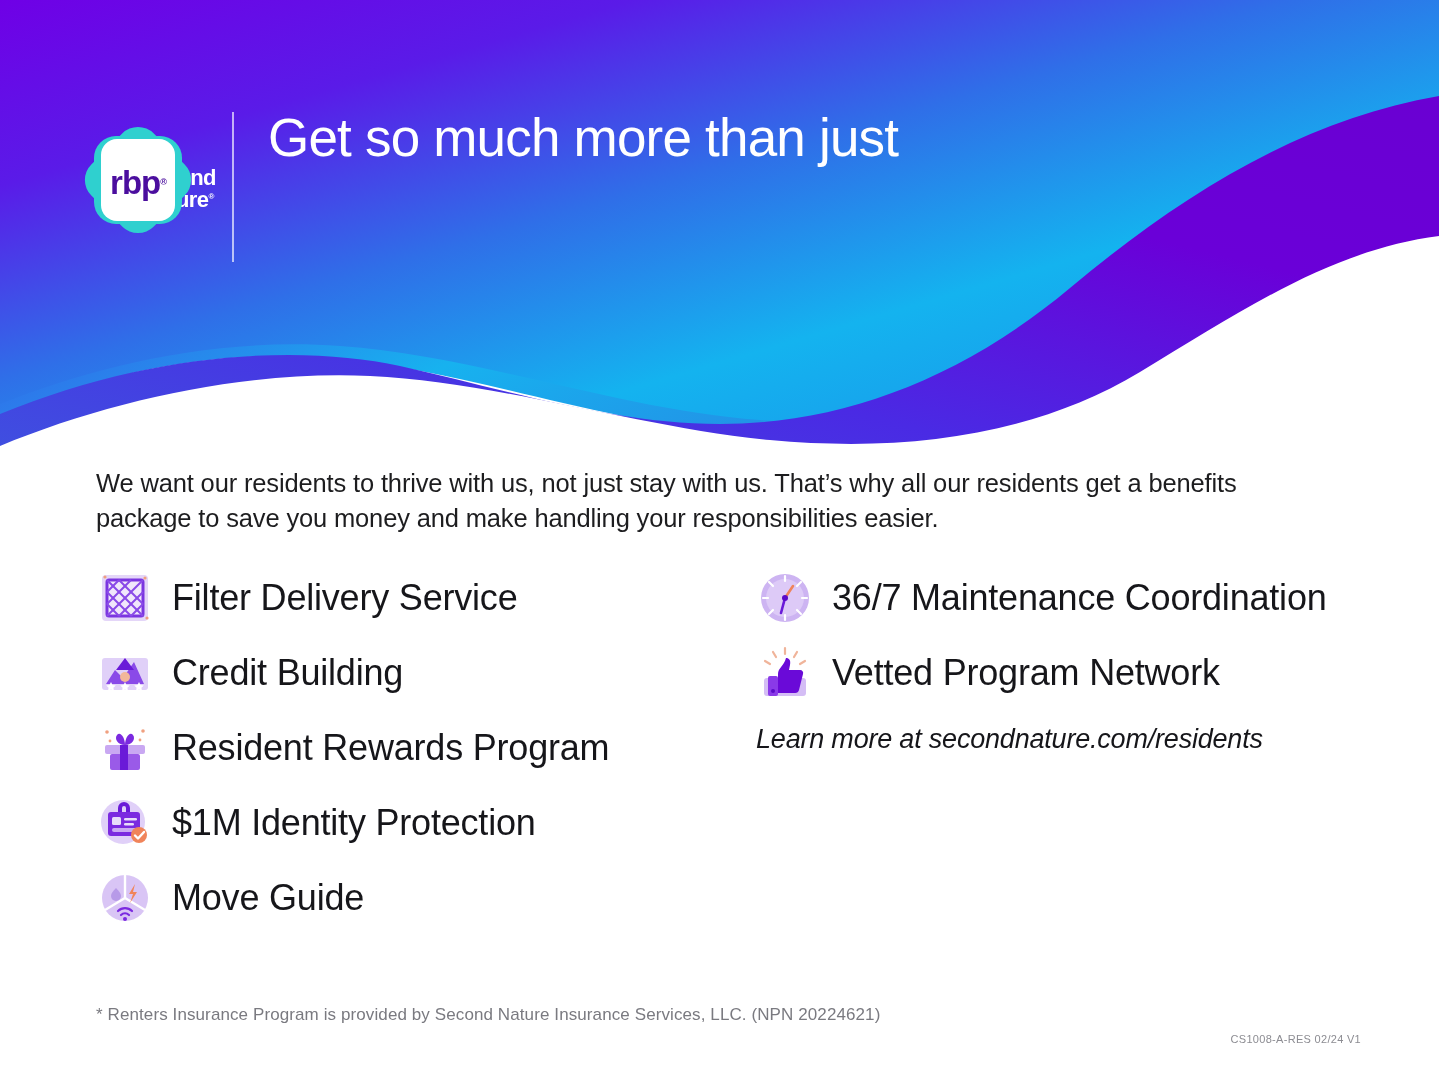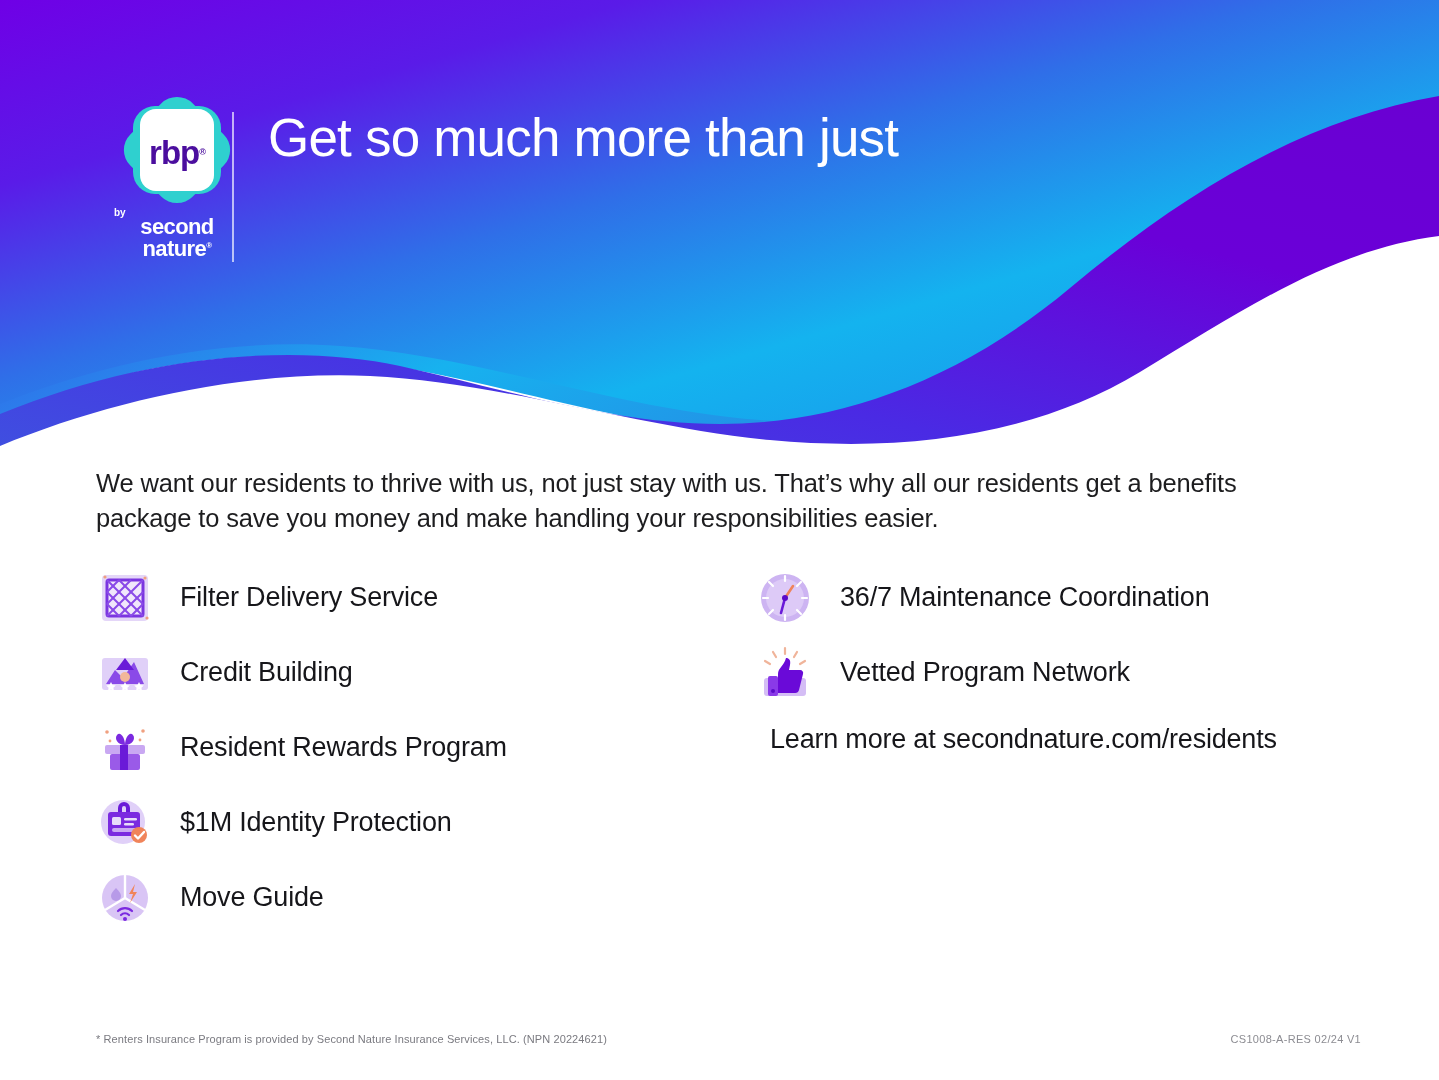--- a/index.html
+++ b/index.html
@@ -16,21 +16,21 @@
     position:absolute; top:0; left:0;
     width:1439px; height:450px;
     overflow:hidden;
   }
   .hero svg { display:block; width:1439px; height:450px; }
 
   
   .logo-block {
     position:absolute; left:88px; top:100px;
     width:130px; height:160px;
-    display:flex; flex-direction:column; align-items:center;margin-left:24px;
+    display:flex; flex-direction:row; align-items:center;
   }
   .logo-mark {
     position:relative; width:100px; height:100px;
   }
   .logo-mark .rosette-a,
   .logo-mark .rosette-b {
     position:absolute; left:6px; top:6px;
     width:88px; height:88px;
     background:#2fd0cf;
     border-radius:22px;
@@ -98,32 +98,32 @@
   .brow {
     display:flex; align-items:center;
     height:75px;
   }
   .brow .icon {
     width:58px; height:58px; flex:0 0 58px;
     margin-right:18px;
     position:relative;
   }
   .brow .blabel {
-    font-size:27px; color:#16161a; letter-spacing:-0.2px;margin-left:8px;
+    font-size:36px; color:#16161a; letter-spacing:-0.2px;
   }
 
   .learn {
-    margin-top:14px; margin-left:14px;
-    font-size:27px; color:#16161a; letter-spacing:-0.2px;
+    margin-top:14px; 
+    font-size:27px; font-style:italic; color:#16161a; letter-spacing:-0.2px;
   }
 
   
   .foot-left {
-    position:absolute; left:96px; top:1033px;
-    font-size:11px; color:#7a7a80; letter-spacing:0.1px;
+    position:absolute; left:96px; top:1005px;
+    font-size:17px; color:#7a7a80; letter-spacing:0.1px;
   }
   .foot-right {
     position:absolute; right:78px; top:1033px;
     font-size:11px; color:#8c8c92; letter-spacing:0.3px;
   }
 </style>
 </head>
 <body>
 
 <div class="hero">

